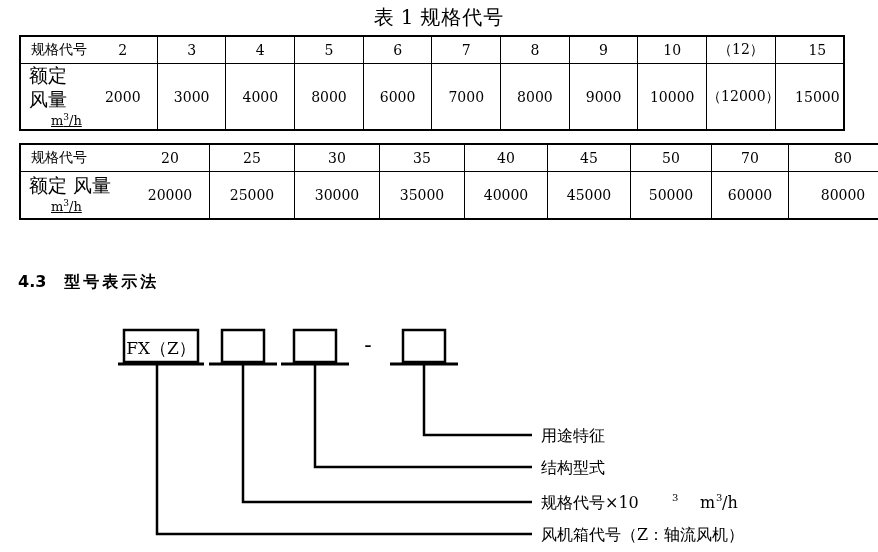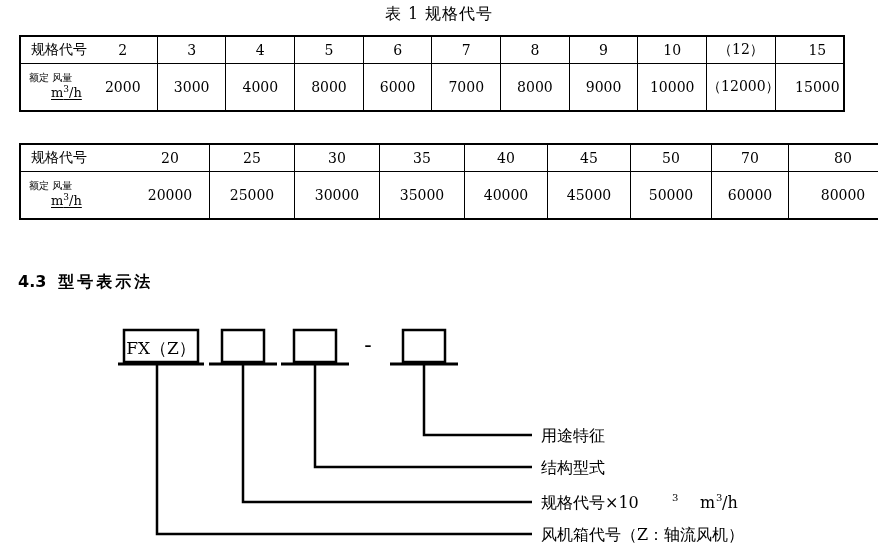--- a/index.html
+++ b/index.html
@@ -16,21 +16,21 @@
     overflow: hidden;
   }
 
   
   .table-caption {
     position: absolute;
     top: 4px;
     left: 0;
     width: 878px;
     text-align: center;
-    font-size: 16px;
+    font-size: 20px;
     letter-spacing: 1px;
   }
   .table-caption .cap-num { margin: 0 6px; }
 
   
   .spec-table {
     position: absolute;
     left: 19px;
     width: 826px;
     border-collapse: collapse;
@@ -64,37 +64,37 @@
     padding-left: 10px;
     font-size: 14px;
     border-right: none !important;
   }
   td.flow-label-cell {
     text-align: left;
     padding-left: 8px;
     border-right: none !important;
     line-height: 1.25;
   }
-  .flow-label-l1 { display: block; font-size: 10px; }
+  .flow-label-l1 { display: block; font-size: 19px; }
   .flow-label-l2 { display: block; font-size: 13px; padding-left: 22px; text-decoration: underline; }
   .flow-label-l2 sup { font-size: 9px; vertical-align: super; }
 
   
   td.no-left { border-left: none !important; }
 
   
   .section-heading {
     position: absolute;
     left: 18px;
     top: 272px;
     font-size: 16px;
     font-weight: bold;
     font-family: "DejaVu Sans", "Liberation Sans", sans-serif;
   }
-  .section-heading .sec-num { margin-right: 12px; }
+  .section-heading .sec-num { margin-right: 18px; }
   .section-heading .sec-title { letter-spacing: 3px; }
 
   
   #model-diagram {
     position: absolute;
     left: 0;
     top: 318px;
     width: 706px;
     height: 234px;
   }

